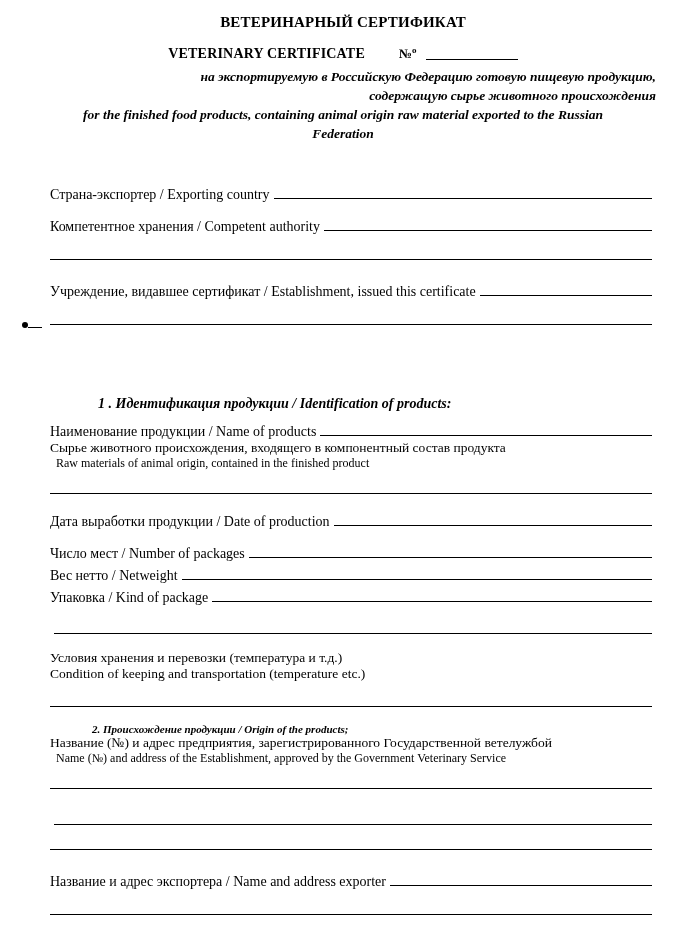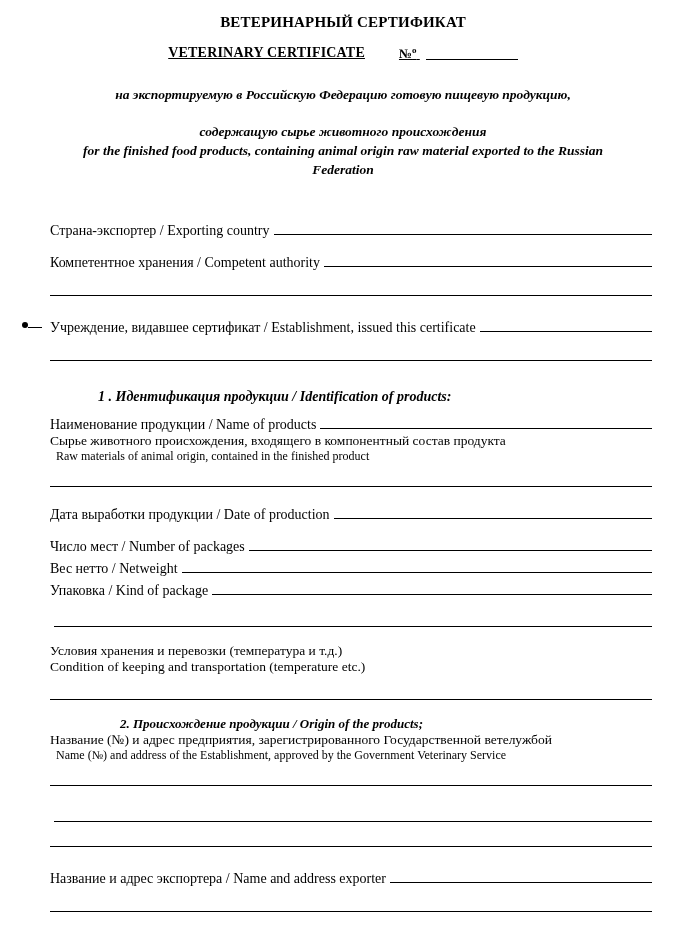--- a/index.html
+++ b/index.html
@@ -27,25 +27,24 @@
   .title-ru {
     text-align: center;
     font-weight: bold;
     font-size: 15px;
     letter-spacing: 0.2px;
     margin-top: 6px;
   }
   .title-en-row {
     display: flex;
     justify-content: center;
-    align-items: flex-start;
+    align-items: flex-end;
     margin-top: 14px;
     font-weight: bold;
     font-size: 14px;
-    text-decoration: underline;
   }
   .title-en {
     letter-spacing: 0.2px;
   }
   .no-label {
     margin-left: 34px;
     font-weight: bold;
     font-size: 13px;
     position: relative;
   }
@@ -56,26 +55,25 @@
   .no-rule {
     display: inline-block;
     width: 92px;
     border-bottom: 1px solid #000;
     height: 8px;
     margin-left: 6px;
     vertical-align: middle;
   }
 
   .subtitle-ru {
-    text-align: center;
+    text-align: right;
     font-style: italic;
     font-weight: bold;
     font-size: 13.5px;
     line-height: 1.35;
-    margin-top: 18px;
   }
   .subtitle-en {
     text-align: center;
     font-style: italic;
     font-weight: bold;
     font-size: 13.5px;
     line-height: 1.35;
     margin-top: 1px;
   }
 
@@ -109,26 +107,27 @@
   .plain-indent {
     font-size: 12px;
     margin-left: 26px;
   }
 
   .section-head {
     font-style: italic;
     font-weight: bold;
     font-size: 14px;
     margin-left: 68px;
+    margin-top: 43px;
   }
   .section-head-2 {
     font-style: italic;
     font-weight: bold;
-    font-size: 13px;
-    margin-left: 90px;
+    font-size: 11px;
+    margin-left: 62px;
   }
   .spacer-6 { height: 6px; }
   .spacer-12 { height: 12px; }
   .spacer-14 { height: 14px; }
   .spacer-16 { height: 16px; }
   .spacer-20 { height: 20px; }
   .spacer-24 { height: 24px; }
   .spacer-28 { height: 28px; }
 
   

